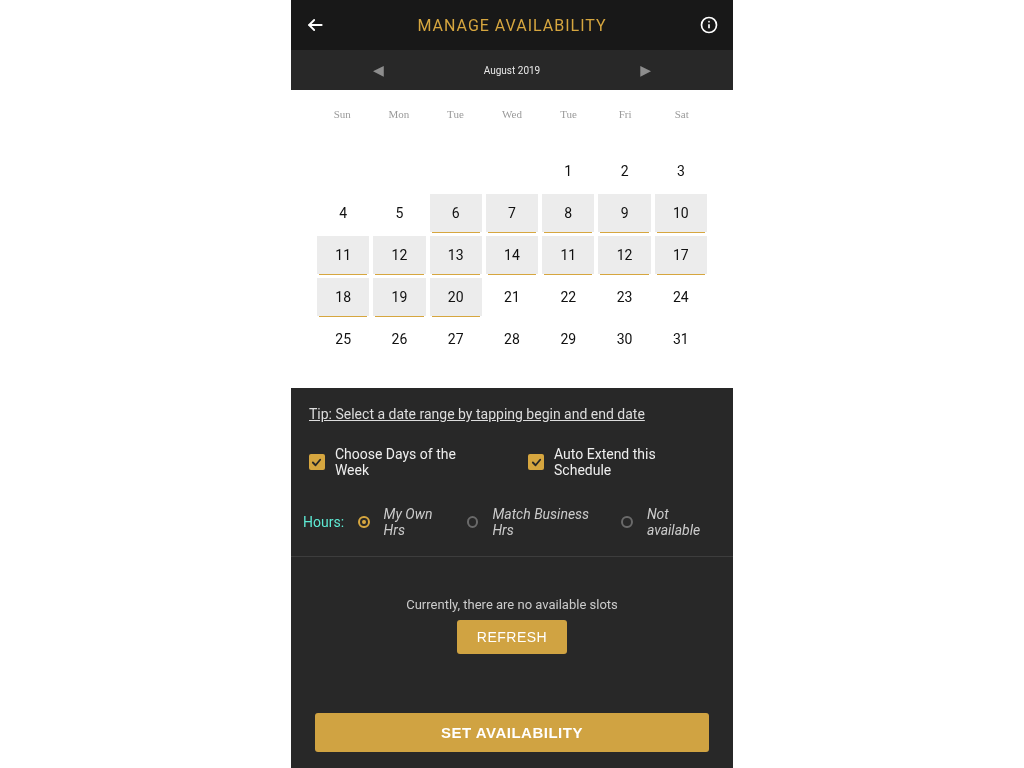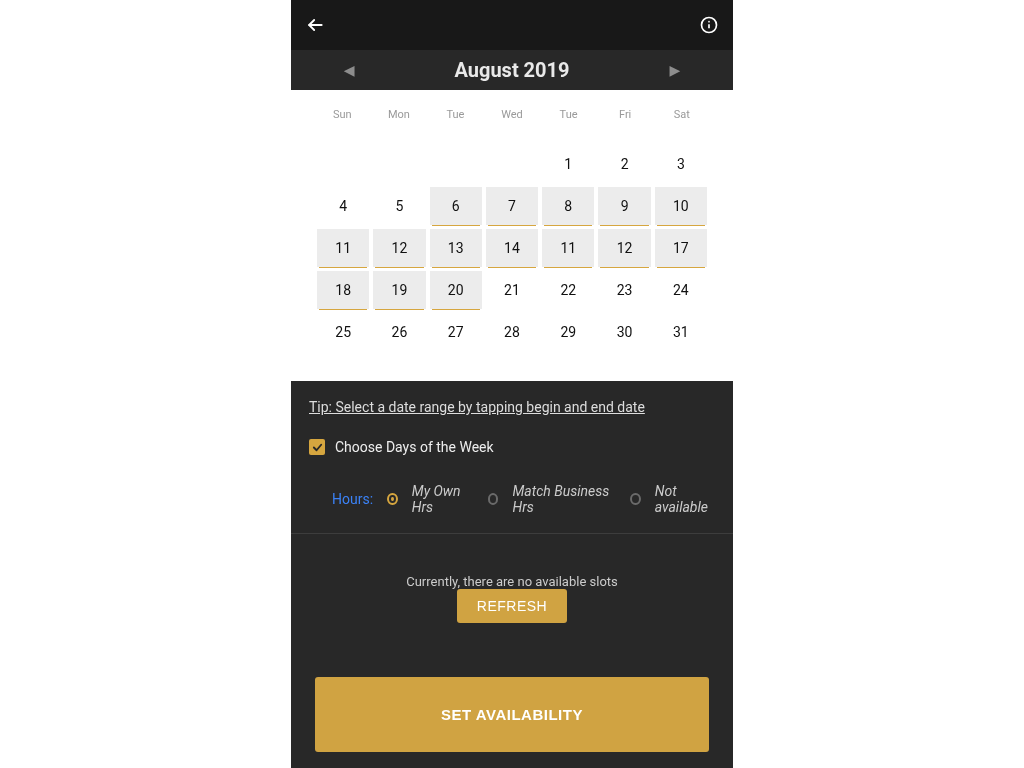--- a/index.html
+++ b/index.html
@@ -42,34 +42,35 @@
     gap: 100px;
     color: #fff;
   }
   .month-arrow {
     color: #8d8d8d;
     font-size: 14px;
     cursor: pointer;
   }
   .month-label {
     color: #e9e9e9;
-    font-size: 20px;
-    font-weight: 700;
+    font-size: 10px;
+    font-weight: 400;
     text-align: center;
   }
   .calendar {
     background: #fff;
     padding: 10px 26px 30px 26px;
   }
   .weekdays {
     display: grid;
     grid-template-columns: repeat(7, 1fr);
     gap: 6px;
     margin-top: 8px;
-    margin-bottom: 24px;
+    margin-bottom: 32px;
+    font-family: Liberation Serif, serif;
   }
   .weekday {
     text-align: center;
     font-size: 11px;
     color: #9a9a9a;
   }
   .grid {
     display: grid;
     grid-template-columns: repeat(7, 1fr);
     gap: 4px;
@@ -134,21 +135,21 @@
   .checkbox svg { display:block; }
   .hours-row {
     display: flex;
     align-items: center;
     gap: 14px;
     padding: 6px 12px 18px 12px;
     font-size: 14px;
     color: #ccc;
     border-bottom: 1px solid #3d3d3d;
   }
-  .hours-label { color: #3b82f6; margin-left: 29px; }
+  .hours-label { color: #5eead4; }
   .radio-item {
     display: flex;
     align-items: center;
     gap: 14px;
     cursor: pointer;
     font-style: italic;
   }
   .radio {
     width: 12px; height: 12px;
     border-radius: 50%;
@@ -168,60 +169,61 @@
   .slots-area {
     flex: 1;
     display: flex;
     flex-direction: column;
     align-items: center;
     padding-top: 40px;
   }
   .no-slots {
     color: #ccc;
     font-size: 13px;
-    margin-bottom: 0;
+    margin-bottom: 8px;
   }
   .refresh-btn {
     background: #d0a342;
     color: #fff;
     border: none;
     padding: 9px 20px;
     font-size: 14px;
     letter-spacing: 0.5px;
     border-radius: 3px;
     cursor: pointer;
   }
   .set-btn-wrap {
     padding: 16px 24px 16px 24px;
   }
   .set-btn {
     width: 100%;
     background: #d0a342;
     color: #fff;
     border: none;
-    padding: 29px 0;
+    padding: 11px 0;
     font-size: 15px;
     font-weight: 600;
     letter-spacing: 0.5px;
     border-radius: 3px;
     cursor: pointer;
   }
 </style>
 </head>
 <body>
 
 <div class="phone">
 
   <div class="header">
     <span class="icon-back">
       <svg width="20" height="20" viewBox="0 0 24 24" fill="none" stroke="#fff" stroke-width="2.2" stroke-linecap="round" stroke-linejoin="round">
           <line x1="20" y1="12" x2="5" y2="12"></line>
           <polyline points="11 18 5 12 11 6"></polyline>
         </svg>
     </span>
+    <span class="header-title">MANAGE AVAILABILITY</span>
     <span class="icon-info">
       <svg width="20" height="20" viewBox="0 0 24 24" fill="none" stroke="#fff" stroke-width="2">
           <circle cx="12" cy="12" r="9"></circle>
           <line x1="12" y1="11" x2="12" y2="16"></line>
           <circle cx="12" cy="8" r="1" fill="#fff" stroke="none"></circle>
         </svg>
     </span>
   </div>
 
   <div class="month-bar">
@@ -284,20 +286,28 @@
 
     <div class="checks">
       <div class="check-item">
         <span class="checkbox">
           <svg width="11" height="11" viewBox="0 0 24 24" fill="none" stroke="#282828" stroke-width="4" stroke-linecap="round" stroke-linejoin="round">
               <polyline points="4 12 10 18 20 6"></polyline>
             </svg>
         </span>
         <span>Choose Days of the Week</span>
       </div>
+      <div class="check-item">
+        <span class="checkbox">
+          <svg width="11" height="11" viewBox="0 0 24 24" fill="none" stroke="#282828" stroke-width="4" stroke-linecap="round" stroke-linejoin="round">
+              <polyline points="4 12 10 18 20 6"></polyline>
+            </svg>
+        </span>
+        <span>Auto Extend this Schedule</span>
+      </div>
     </div>
 
     <div class="hours-row">
       <span class="hours-label">Hours:</span>
       <span id="hours-opts" style="display:flex;gap:14px">
           <span class="radio-item">
             <span class="radio on"></span>
             <span>My Own Hrs</span>
           </span>
           <span class="radio-item">

